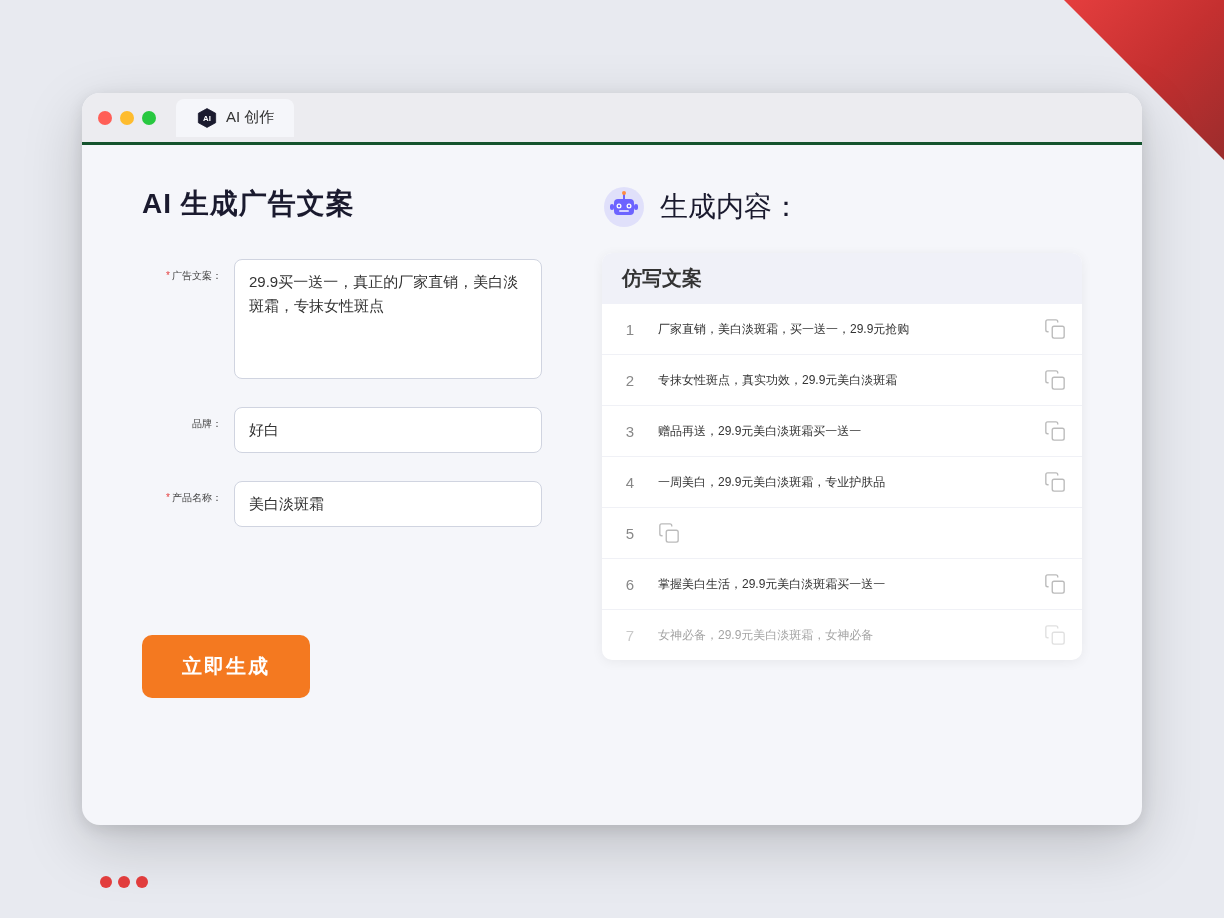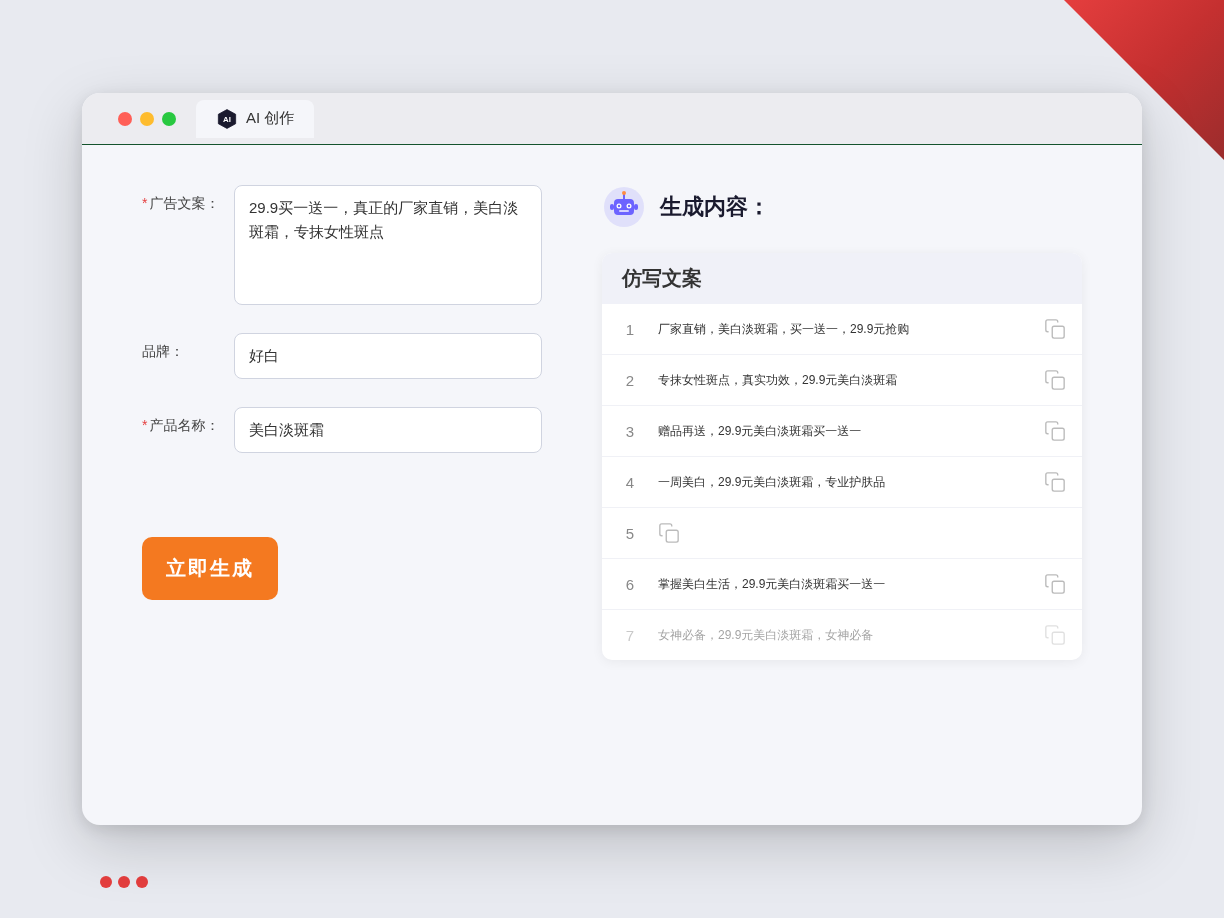--- a/index.html
+++ b/index.html
@@ -53,22 +53,22 @@
       box-shadow: 0 20px 60px rgba(0,0,0,0.18), 0 4px 16px rgba(0,0,0,0.1);
       overflow: hidden;
     }
 
     
     .title-bar {
       background: #ececf0;
       height: 52px;
       display: flex;
       align-items: center;
-      padding: 0 36px;
-      border-bottom: 1px solid #14532d;
+      padding: 0 16px;
+      border-bottom: 3px solid #14532d;
     }
 
     .traffic-lights {
       display: flex;
       gap: 8px;
       margin-right: 20px;
     }
 
     .traffic-light {
       width: 14px;
@@ -118,26 +118,26 @@
     }
 
     .form-row {
       display: flex;
       align-items: flex-start;
       margin-bottom: 28px;
       gap: 12px;
     }
 
     .form-label {
-      font-size: 14px;
+      font-size: 10px;
       color: #444;
       white-space: nowrap;
       padding-top: 10px;
       min-width: 80px;
-      text-align: left;
+      text-align: right;
     }
 
     .required-star {
       color: #e53e3e;
       margin-right: 2px;
     }
 
     .form-input {
       flex: 1;
       border: 1.5px solid #d0d4e0;
@@ -150,26 +150,26 @@
       font-family: inherit;
       line-height: 1.6;
     }
 
     textarea.form-input {
       resize: none;
       height: 120px;
     }
 
     .submit-btn {
-      margin-top: 56px;
+      margin-top: 80px;
       background: #f47920;
       color: #fff;
       border: none;
       border-radius: 10px;
-      padding: 18px 24px;
+      padding: 18px 40px;
       font-size: 20px;
       font-weight: 600;
       cursor: pointer;
       letter-spacing: 2px;
       font-family: inherit;
     }
 
     
     .right-panel {
       flex: 1;
@@ -181,22 +181,22 @@
       gap: 14px;
       margin-bottom: 24px;
     }
 
     .robot-icon {
       width: 44px;
       height: 44px;
     }
 
     .result-title {
-      font-size: 22px;
-      font-weight: 700;
+      font-size: 28px;
+      font-weight: 400;
       color: #1a1a2e;
     }
 
     .result-table {
       width: 100%;
       border-collapse: collapse;
       background: #fff;
       border-radius: 10px;
       overflow: hidden;
       box-shadow: 0 2px 12px rgba(0,0,0,0.06);
@@ -272,20 +272,21 @@
         <polygon points="14,2 25,8 25,20 14,26 3,20 3,8" fill="#1a1a2e" stroke="#1a1a2e" stroke-width="1"></polygon>
         <text x="14" y="18" text-anchor="middle" font-size="10" fill="white" font-weight="bold" font-family="sans-serif">AI</text>
       </svg>
       <span>AI 创作</span>
     </div>
   </div>
 
   <div class="main-content">
 
     <div class="left-panel">
+      <h1 class="page-title">AI 生成广告文案</h1>
 
       
       <div class="form-row">
         <label class="form-label">
           <span class="required-star">*</span><span>广告文案：</span>
         </label>
         <textarea class="form-input" style="">29.9买一送一，真正的厂家直销，美白淡斑霜，专抹女性斑点</textarea>
       </div>
 
       

